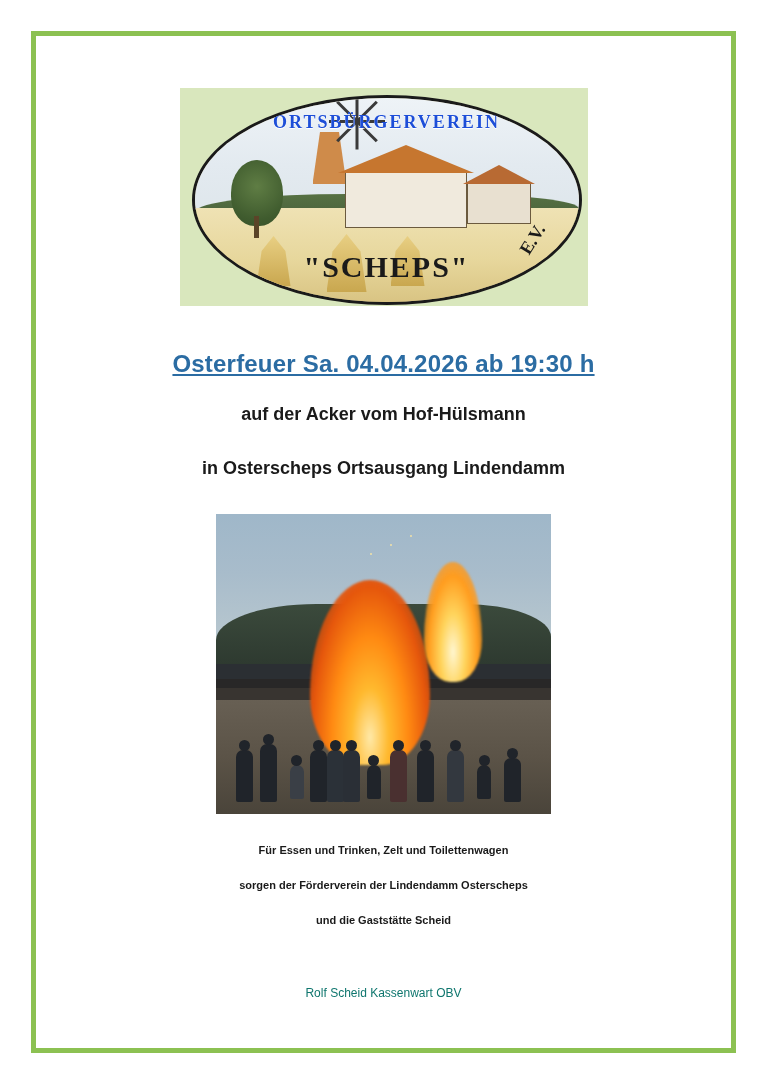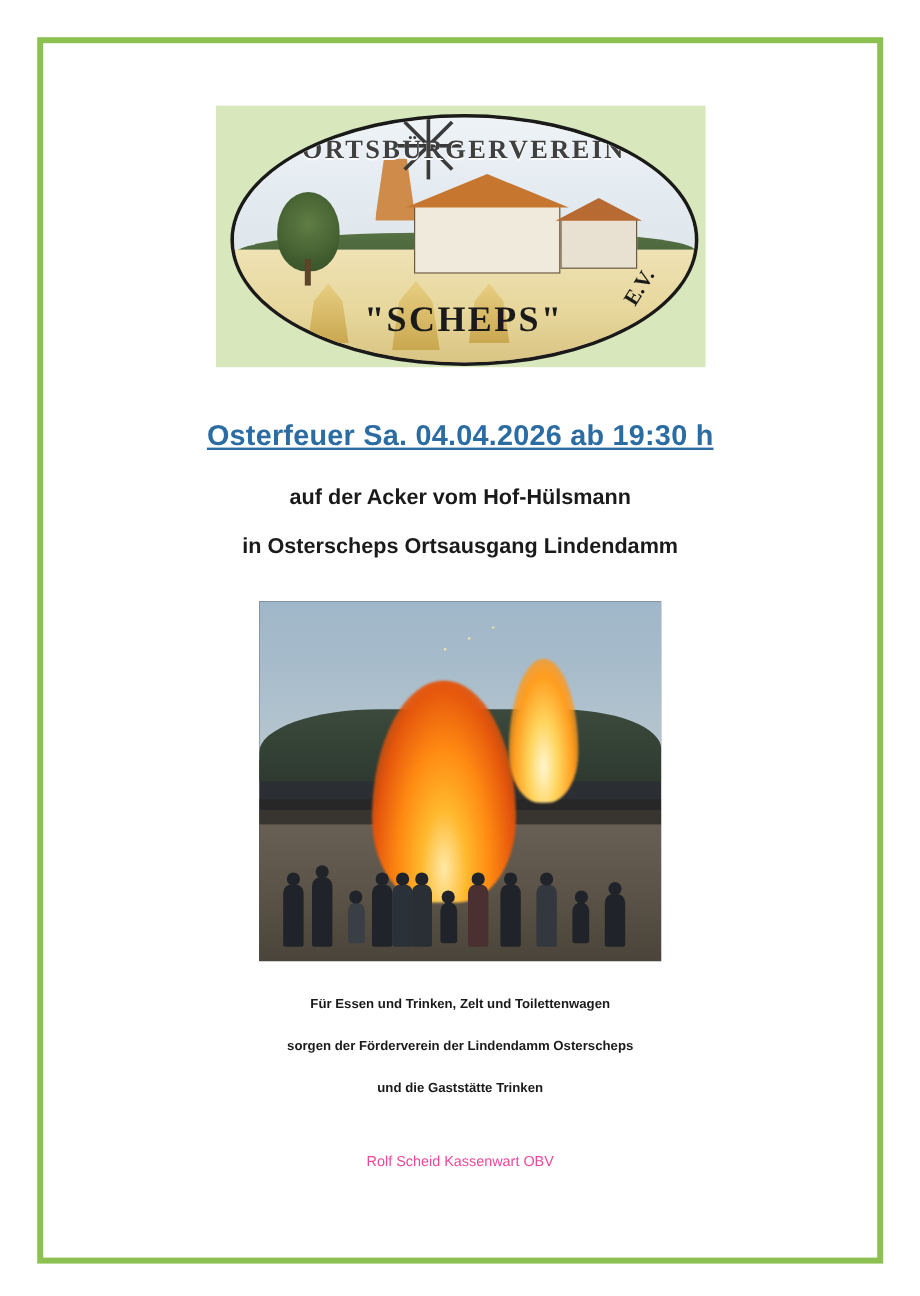--- a/index.html
+++ b/index.html
@@ -182,23 +182,23 @@
     pointer-events: none;
   }
   .logo-arc-top {
     position: absolute;
     top: 14px;
     left: 0;
     width: 100%;
     text-align: center;
     font-family: "Liberation Serif", serif;
     font-weight: bold;
-    font-size: 22px;
+    font-size: 18px;
     letter-spacing: 2px;
-    color: #404040;
+    color: #1d4ed8;
     text-shadow: 0 1px 0 #fff;
   }
   .logo-arc-bottom {
     position: absolute;
     bottom: 18px;
     left: 0;
     width: 100%;
     text-align: center;
     font-family: "Liberation Serif", serif;
     font-weight: bold;
@@ -221,21 +221,21 @@
   .headline {
     margin-top: 44px;
     font-size: 24px;
     font-weight: bold;
     color: #2b6ca3;
     text-decoration: underline;
     letter-spacing: .2px;
   }
 
   .subline {
-    margin-top: 20px;
+    margin-top: 33px;
     font-size: 18px;
     font-weight: bold;
     color: #1a1a1a;
   }
   .subline.first { margin-top: 26px; text-align: center; }
 
   
   .photo {
     margin: 35px auto 0 auto;
     width: 335px;
@@ -340,23 +340,23 @@
   
   .bottomline {
     margin-top: 23px;
     font-size: 11px;
     font-weight: bold;
     color: #1a1a1a;
   }
   .bottomline.first { margin-top: 30px; }
 
   .signature {
-    margin-top: 48px;
+    margin-top: 60px;
     font-size: 12px;
-    color: #ec4899;
+    color: #0f766e;
   }
 </style>
 </head>
 <body>
 
 <div class="poster">
   <div class="frame">
     <div class="content">
 
       <div class="logo-wrap">
@@ -409,19 +409,19 @@
         <div class="person small p6"></div>
         <div class="person p7"></div>
         <div class="person p8"></div>
         <div class="person p9"></div>
         <div class="person small p10"></div>
         <div class="person p11"></div>
       </div>
 
       <div class="bottomline first">Für Essen und Trinken, Zelt und Toilettenwagen</div>
       <div class="bottomline">sorgen der Förderverein der Lindendamm Osterscheps</div>
-      <div class="bottomline">und die Gaststätte Trinken</div>
+      <div class="bottomline">und die Gaststätte Scheid</div>
 
       <div class="signature">Rolf Scheid Kassenwart OBV</div>
 
     </div>
   </div>
 </div>
 
 </body></html>

